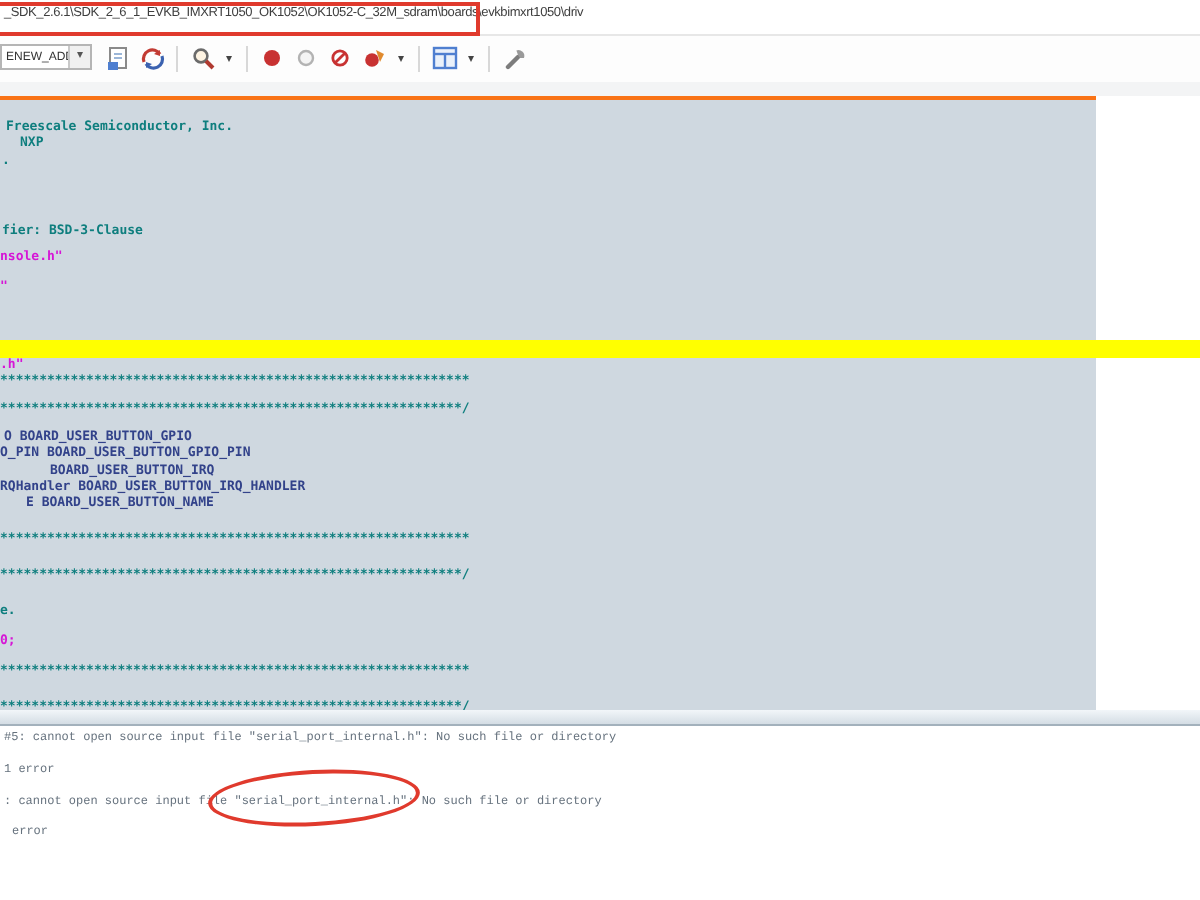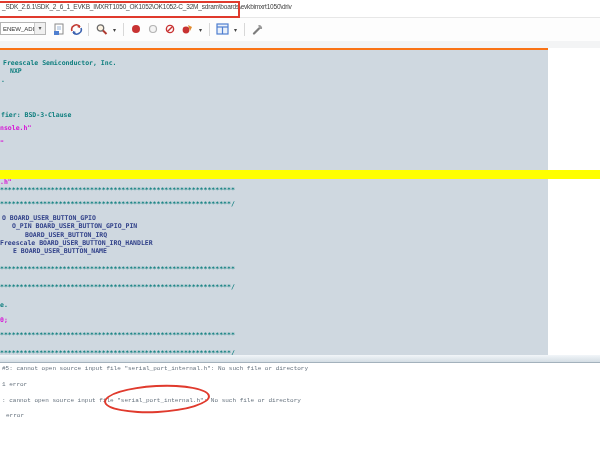--- a/index.html
+++ b/index.html
@@ -157,23 +157,23 @@
         <div class="code-line col-c" style="top: 9px; left: 3px;">Freescale Semiconductor, Inc.</div>
         <div class="code-line col-c" style="top: 17px; left: 10px;">NXP</div>
         <div class="code-line col-c" style="top: 26px; left: 1px;">.</div>
         <div class="code-line col-c" style="top: 48px; left: 1px; margin-top: 13px;">fier: BSD-3-Clause</div>
         <div class="code-line col-s" style="top: 74px; left: 0px;">nsole.h"</div>
         <div class="code-line col-s" style="top: 89px; left: 0px;">"</div>
         <div class="code-line col-s" style="top: 128px; left: 0px;">.h"</div>
         <div class="code-line col-c" style="top: 136px; left: 0px;">************************************************************</div>
         <div class="code-line col-c" style="top: 150px; left: 0px;">***********************************************************/</div>
         <div class="code-line col-k" style="top: 164px; left: 2px;">O BOARD_USER_BUTTON_GPIO</div>
-        <div class="code-line col-k" style="top: 172px; left: 12px;">O_PIN BOARD_USER_BUTTON_GPIO_PIN</div>
+        <div class="code-line col-k" style="top: 172px; left: 0px;">O_PIN BOARD_USER_BUTTON_GPIO_PIN</div>
         <div class="code-line col-k" style="top: 181px; left: 5px; margin-left: 20px;">BOARD_USER_BUTTON_IRQ</div>
-        <div class="code-line col-k" style="top: 189px; left: 0px;">Freescale BOARD_USER_BUTTON_IRQ_HANDLER</div>
+        <div class="code-line col-k" style="top: 189px; left: 0px;">RQHandler BOARD_USER_BUTTON_IRQ_HANDLER</div>
         <div class="code-line col-k" style="top: 197px; left: 1px; margin-left: 12px;">E BOARD_USER_BUTTON_NAME</div>
         <div class="code-line col-c" style="top: 215px; left: 0px;">************************************************************</div>
         <div class="code-line col-c" style="top: 233px; left: 0px;">***********************************************************/</div>
         <div class="code-line col-c" style="top: 251px; left: 0px;">e.</div>
         <div class="code-line col-s" style="top: 266px; left: 0px;">0;</div>
         <div class="code-line col-c" style="top: 281px; left: 0px;">************************************************************</div>
         <div class="code-line col-c" style="top: 299px; left: 0px;">***********************************************************/</div>
       </div>
   </div>
 

